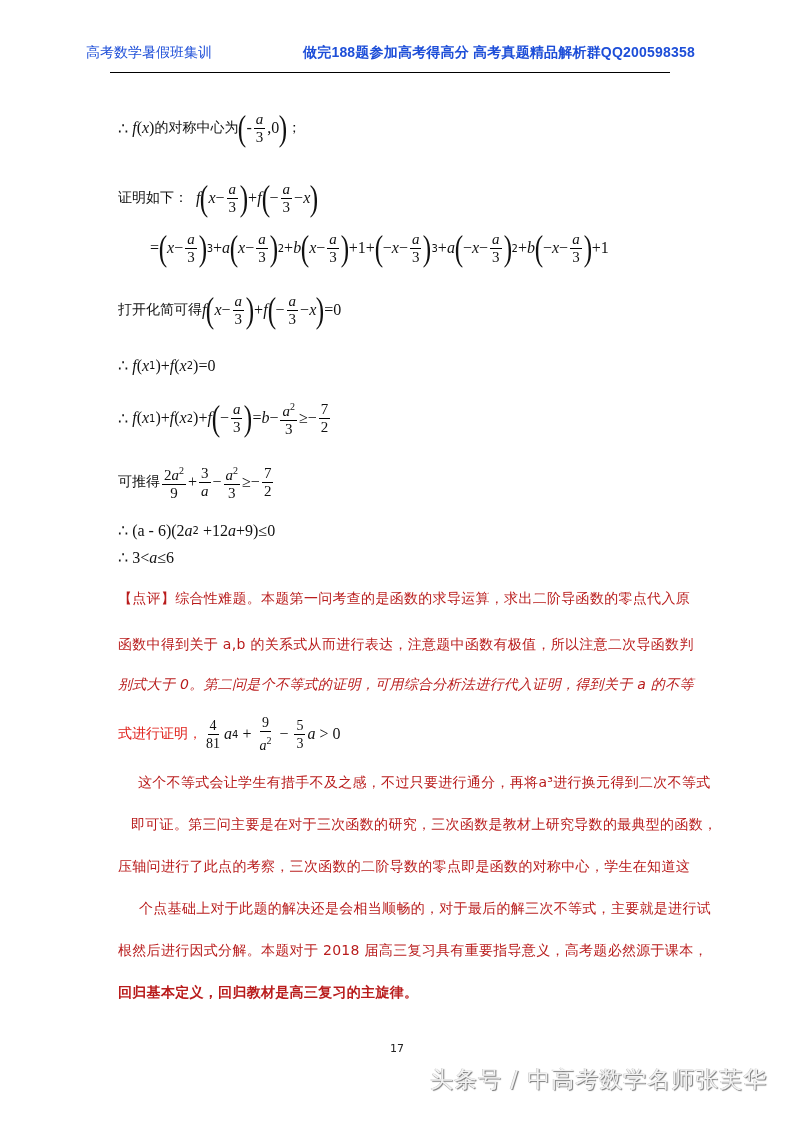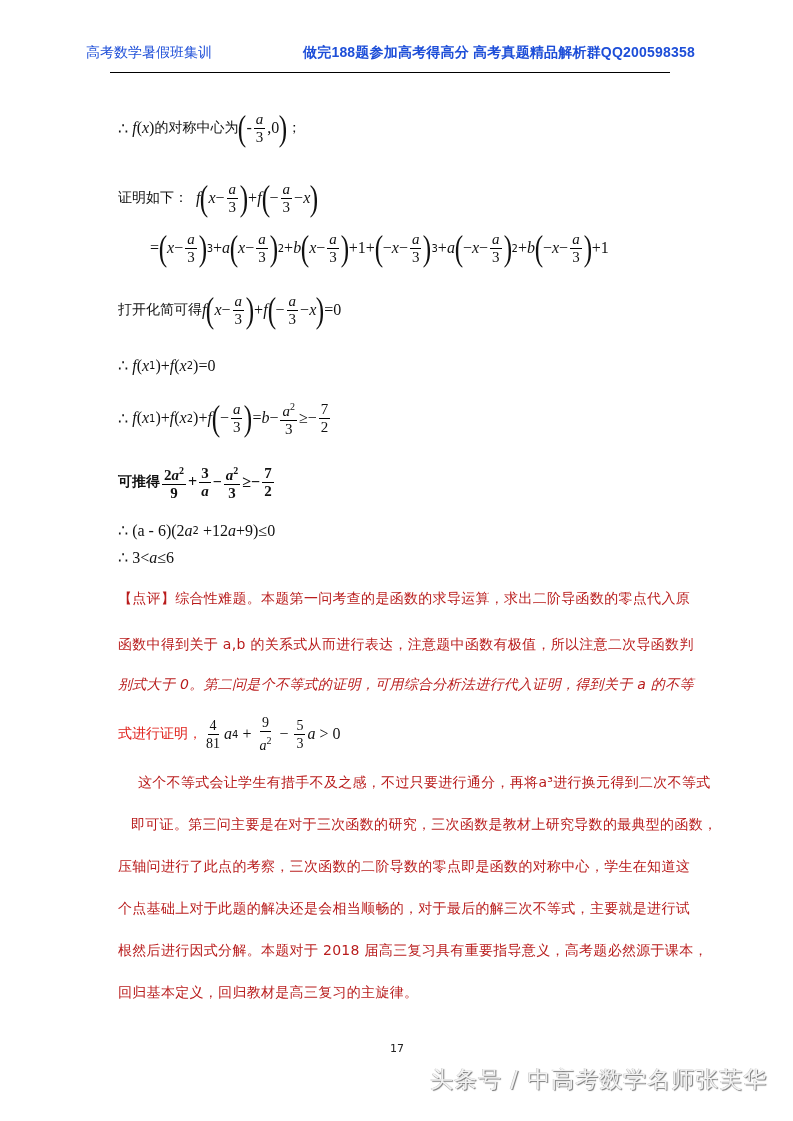--- a/index.html
+++ b/index.html
@@ -209,21 +209,21 @@
       <span class="num"><i>a</i><sup style="vertical-align:6px;">2</sup></span>
       <span class="den">3</span>
     </span>
   <span class="m">≥−</span>
   <span class="frac">
       <span class="num">7</span>
       <span class="den">2</span>
     </span>
 </div>
 
-<div class="line" style="top:462px;font-weight:bold;">
+<div class="line" style="top:462px;">
   <span>可推得</span>
   <span class="frac">
       <span class="num">2<i>a</i><sup style="vertical-align:6px;">2</sup></span>
       <span class="den">9</span>
     </span>
   <span class="m">+</span>
   <span class="frac">
       <span class="num">3</span>
       <span class="den"><i>a</i></span>
     </span>
@@ -274,18 +274,18 @@
   <span class="frac" style="font-size:14px;">
       <span class="num">5</span>
       <span class="den">3</span>
     </span>
   <span class="mi">a</span>
     <span class="m">&nbsp;&gt;&nbsp;0</span>
 </div>
 <div class="red" style="top:774px;margin-left:20px;">这个不等式会让学生有措手不及之感，不过只要进行通分，再将a³进行换元得到二次不等式</div>
 <div class="red" style="top:816px;margin-left:13px;">即可证。第三问主要是在对于三次函数的研究，三次函数是教材上研究导数的最典型的函数，</div>
 <div class="red" style="top:858px;">压轴问进行了此点的考察，三次函数的二阶导数的零点即是函数的对称中心，学生在知道这</div>
-<div class="red" style="top:900px;">个点基础上对于此题的解决还是会相当顺畅的，对于最后的解三次不等式，主要就是进行试</div>
+<div class="red" style="top:900px;margin-left:21px;">个点基础上对于此题的解决还是会相当顺畅的，对于最后的解三次不等式，主要就是进行试</div>
 <div class="red" style="top:942px;">根然后进行因式分解。本题对于 2018 届高三复习具有重要指导意义，高考题必然源于课本，</div>
-<div class="red" style="top:984px;">回归基本定义，回归教材是高三复习的主旋律。</div>
+<div class="red" style="top:984px;font-weight:bold;">回归基本定义，回归教材是高三复习的主旋律。</div>
 
 <div class="pageno">17</div>
 <div class="wm">头条号 / 中高考数学名师张芙华</div>
 
 </body></html>

